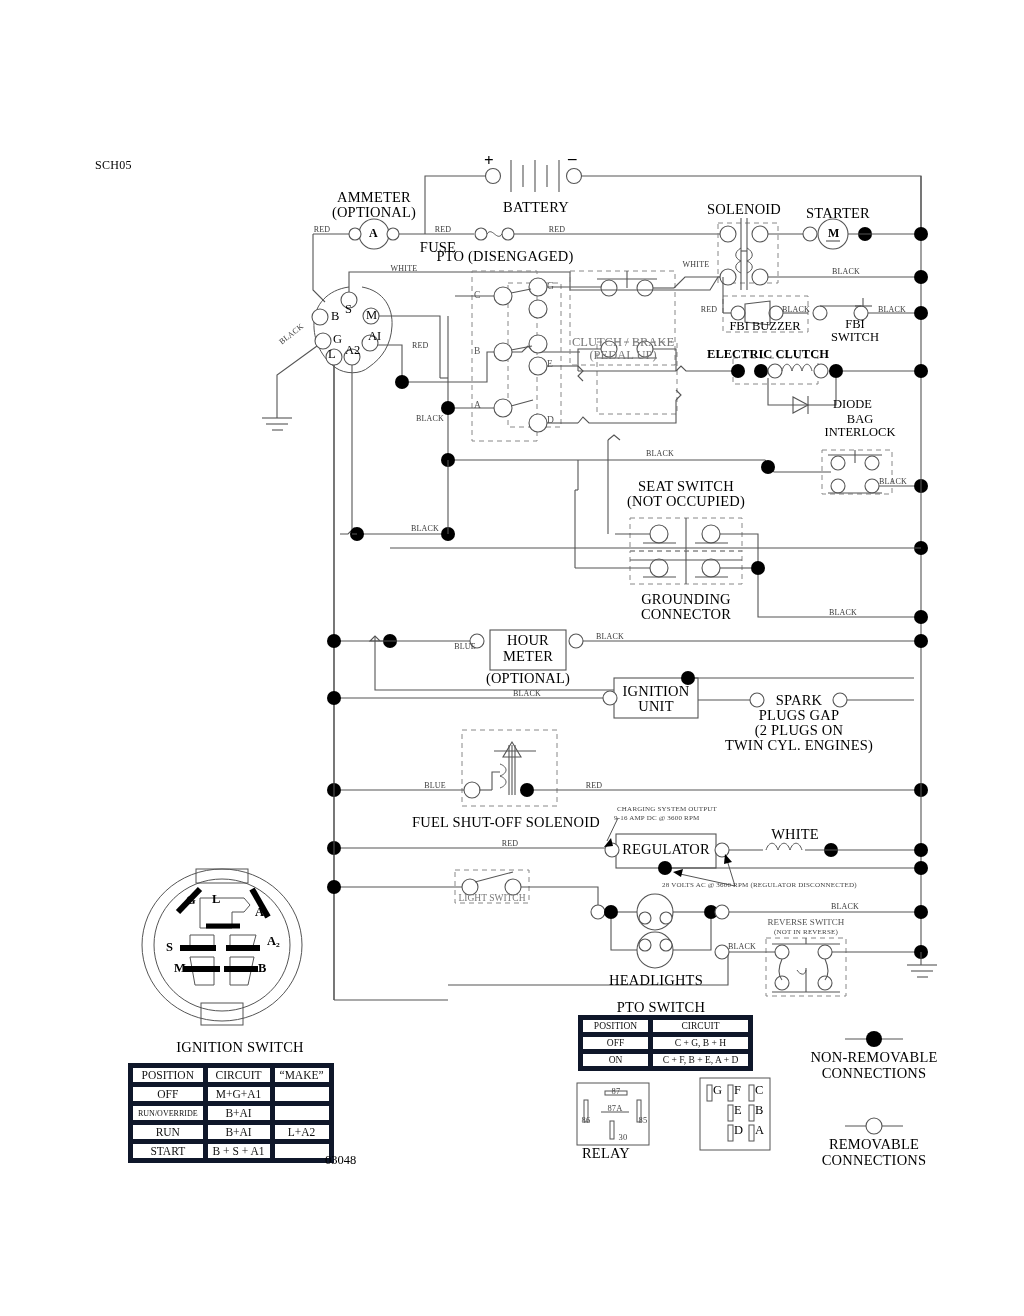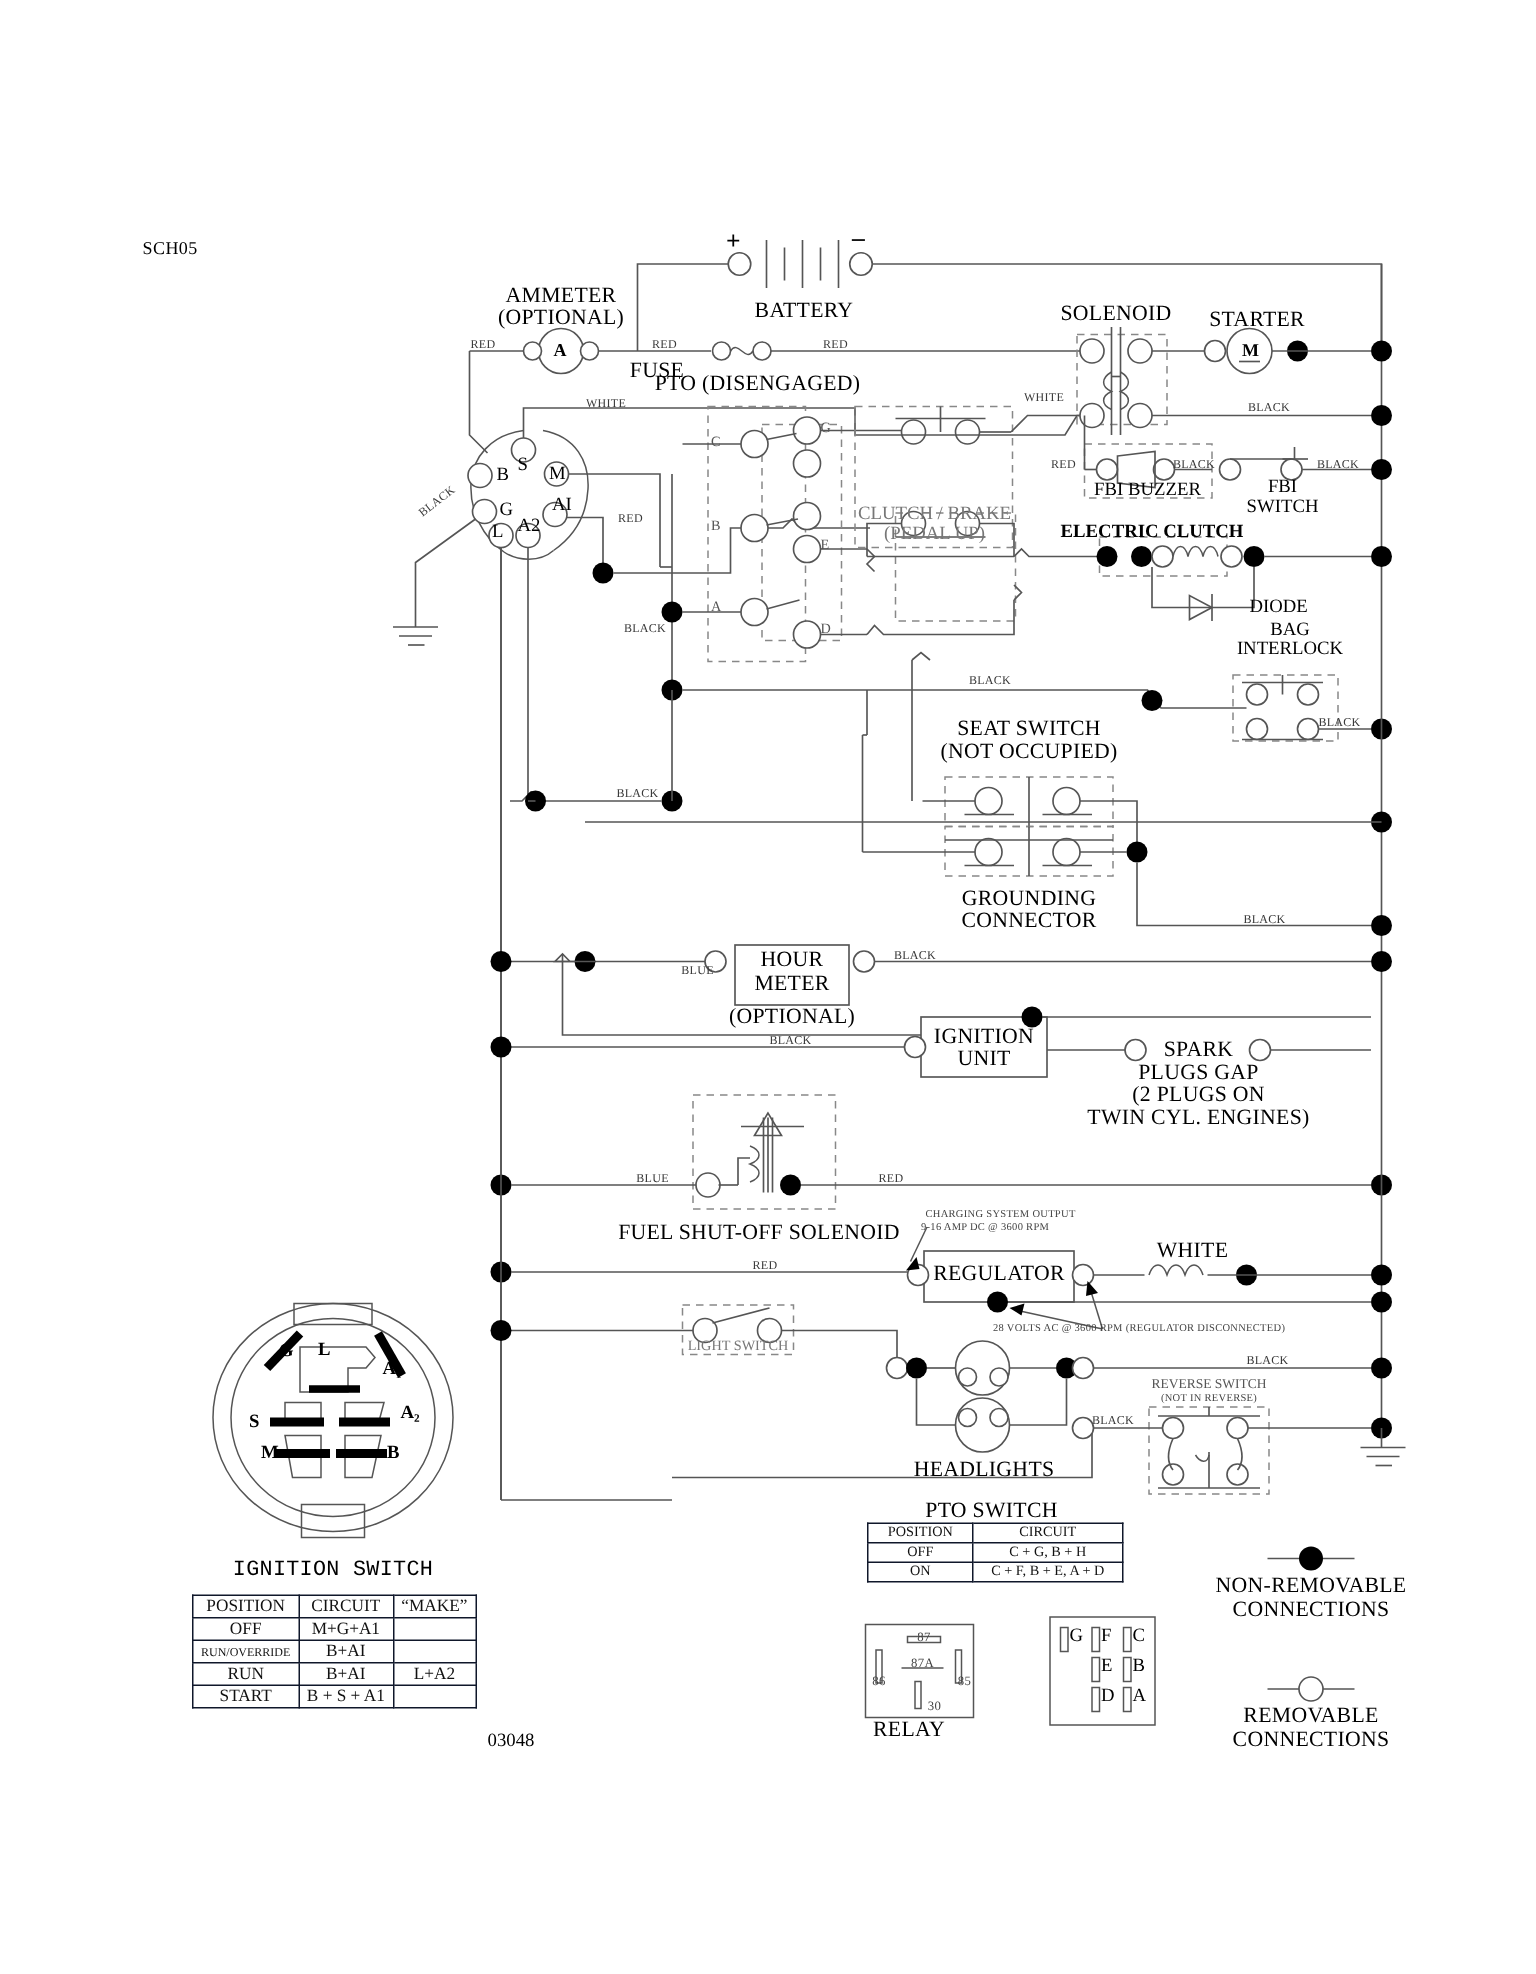--- a/index.html
+++ b/index.html
@@ -37,21 +37,21 @@
   .sz-bold { font-weight: bold; font-size: 12.5px; }
   .dim { color:#777; }
 
   table.tbl {
     position: absolute;
     border-collapse: collapse;
     font-family: "Liberation Serif","DejaVu Serif",serif;
     background: #fff;
   }
   table.tbl td, table.tbl th {
-    border: 1px solid #0f172a;
+    border: 5px solid #0f172a;
     padding: 1px 5px;
     font-weight: normal;
     text-align: center;
     color: #111;
     white-space: nowrap;
   }
   #ign-table { left: 128px; top: 1063px; font-size: 11.5px; }
   #ign-table td.pos  { width: 68px; }
   #ign-table td.ckt  { width: 62px; }
   #ign-table td.mk   { width: 48px; }
@@ -587,21 +587,21 @@
   <div class="lbl sz-term" style="left:547px; top:415px;">D</div>
 
   <div class="lbl sz-bold" style="left:186px; top:894px;">G</div>
   <div class="lbl sz-bold" style="left:212px; top:893px;">L</div>
   <div class="lbl sz-bold" style="left:255px; top:906px;">A₁</div>
   <div class="lbl sz-bold" style="left:267px; top:935px;">A₂</div>
   <div class="lbl sz-bold" style="left:166px; top:941px;">S</div>
   <div class="lbl sz-bold" style="left:174px; top:962px;">M</div>
   <div class="lbl sz-bold" style="left:258px; top:962px;">B</div>
 
-  <div class="lbl sz-big c" style="left:222px; top:1040px;font-family:Liberation Mono, monospace;">IGNITION SWITCH</div>
+  <div class="lbl sz-big c" style="left:240px; top:1040px;">IGNITION SWITCH</div>
 
   <table class="tbl" id="ign-table">
     <tbody>
         <tr>
       <td class="pos">POSITION</td>
       <td class="ckt">CIRCUIT</td>
       <td class="mk">“MAKE”</td>
     </tr>
     <tr>
       <td class="pos">OFF</td>

